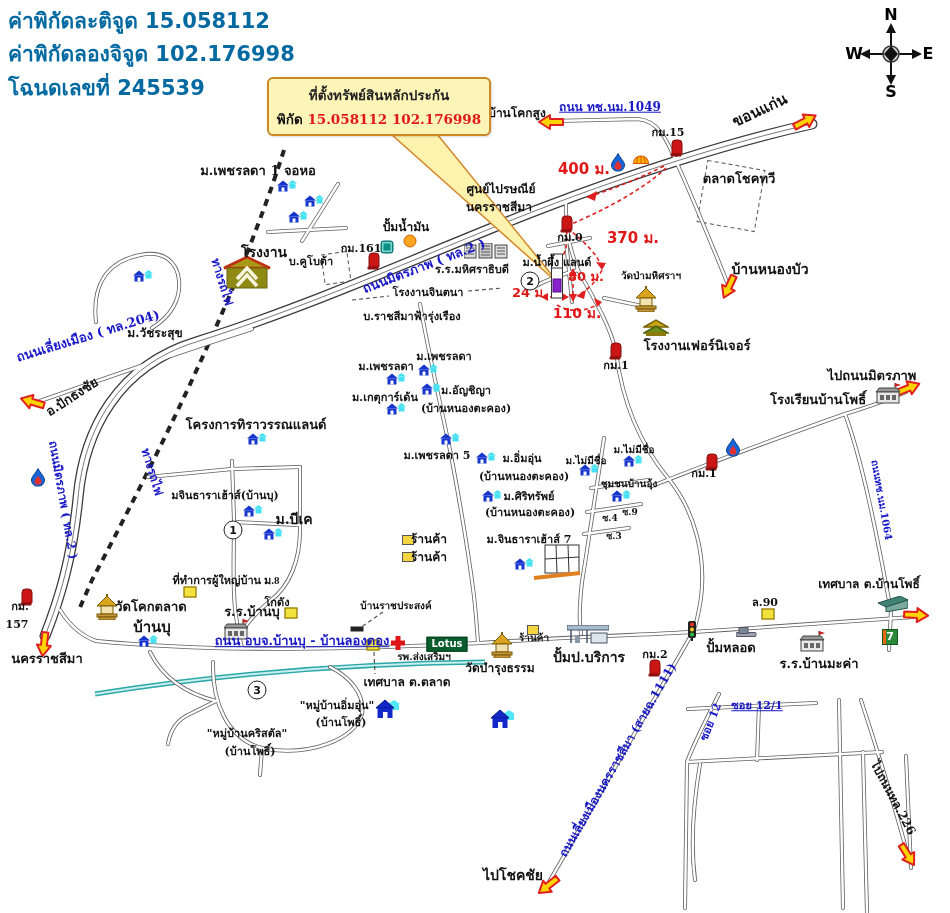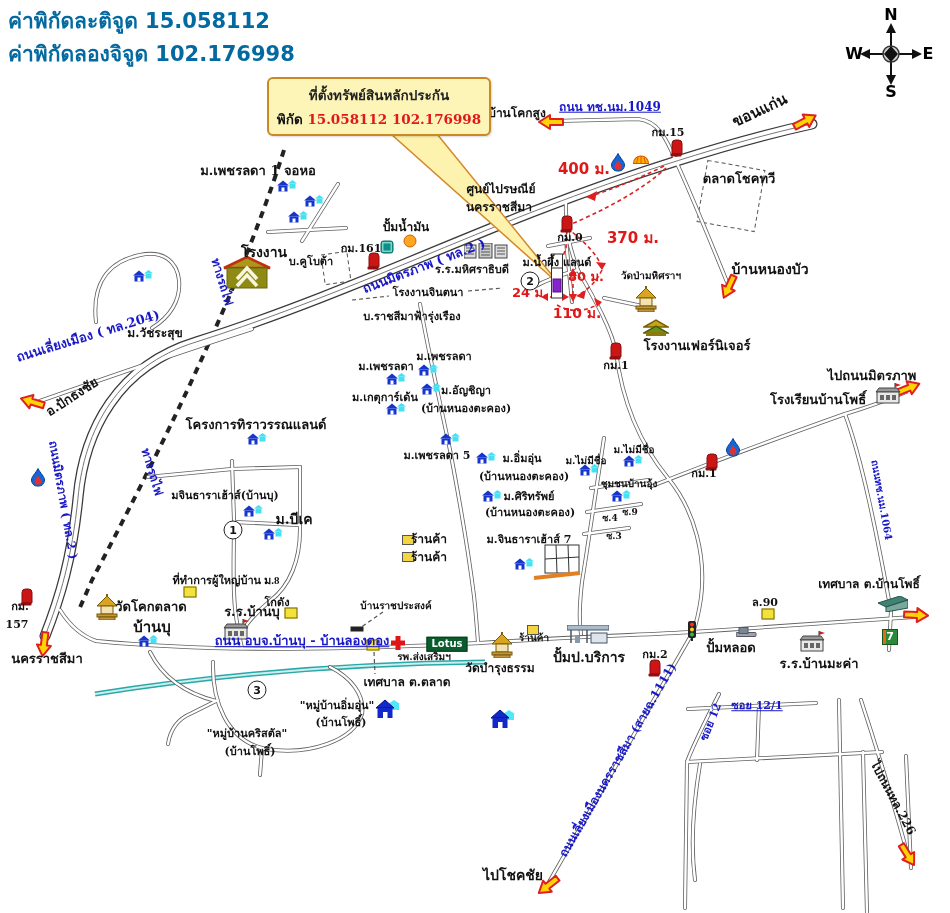--- a/index.html
+++ b/index.html
@@ -149,20 +149,21 @@
       <polygon points="886,33 896,33 891,23" fill="#111"></polygon>
       <polygon points="886,75 896,75 891,85" fill="#111"></polygon>
       <polygon points="870,49 870,59 860,54" fill="#111"></polygon>
       <polygon points="912,49 912,59 922,54" fill="#111"></polygon>
       <circle cx="891" cy="54" r="8" fill="#d0d0d0" stroke="#333" stroke-width="1.5"></circle>
       <polygon points="891,46 898,54 891,62 884,54" fill="#111"></polygon>
     </svg>
 
   <div class="hdr" style="top:4px">ค่าพิกัดละติจูด 15.058112</div>
   <div class="hdr" style="top:37px">ค่าพิกัดลองจิจูด 102.176998</div>
+  <div class="hdr" style="top:71px">โฉนดเลขที่ 245539</div>
 
   <div id="callout">
     <div class="t1">ที่ตั้งทรัพย์สินหลักประกัน</div>
     <div class="t2">
       <span>พิกัด</span>
       <span class="red">15.058112 102.176998</span>
     </div>
   </div>
 <div class="icon" style="left: 806px; top: 123px; transform: translate(-50%, -50%) rotate(-28deg);"><svg width="28" height="18" viewBox="0 0 28 18">
         <polygon points="2,6 15,6 15,2 26,9 15,16 15,12 2,12" fill="#ffd400" stroke="#e02020" stroke-width="2" stroke-linejoin="round"></polygon>

